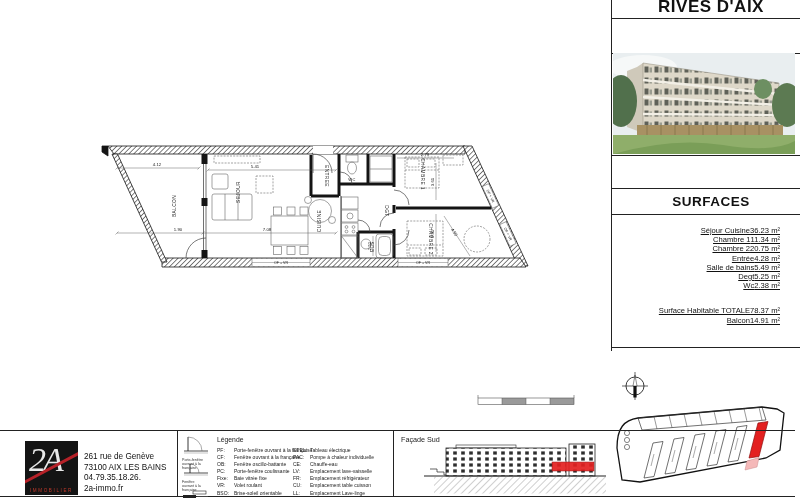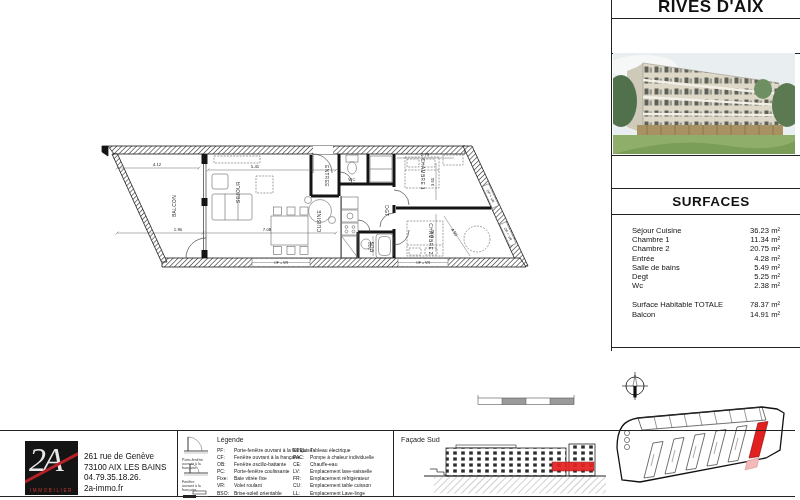--- a/index.html
+++ b/index.html
@@ -12,22 +12,22 @@
   .hline{position:absolute;left:0;width:100%;height:0;border-top:1px solid #222;}
   #addr-block{top:22px;left:0;width:100%;text-align:center;font-size:7.5px;font-weight:bold;line-height:11px;}
   #photo-wrap{top:53px;left:1px;width:182px;height:101px;}
   #unit-grid{top:155px;left:0;width:184px;height:33px;font-weight:bold;}
   #unit-code{left:0;top:0;width:112px;height:33px;border-right:1px solid #222;display:flex;align-items:center;justify-content:center;font-size:19px;}
   .uc-col{top:0;height:33px;width:36px;text-align:center;}
   .uc-head{font-size:7px;padding-top:3px;border-bottom:1px solid #222;height:11px;box-sizing:border-box;}
   .uc-val{font-size:8px;padding-top:5px;}
   #surf-title{top:194px;left:0;width:100%;text-align:center;font-size:13.5px;font-weight:bold;letter-spacing:.5px;}
   #surf-rows{top:226px;left:20px;width:148px;font-size:7.6px;line-height:9.2px;}
-  .srow{display:flex;justify-content:space-between;}
-  .srow.total{margin-top:10px;}
+  .srow{display:flex;justify-content:flex-end;text-decoration:underline;}
+  .srow.total{margin-top:16px;}
   #rep-title{top:354px;left:0;width:100%;text-align:center;font-size:8.6px;letter-spacing:.4px;}
   
   #bstrip-top{left:0;top:430px;width:795px;height:0;border-top:1.5px solid #222;}
   #bstrip-bottom{left:0;top:496px;width:795px;height:0;border-top:1.5px solid #222;}
   .vdiv{position:absolute;top:430px;height:66px;width:0;border-left:1px solid #222;}
   #logo-box{left:25px;top:441px;width:53px;height:54px;background:#141414;overflow:hidden;}
   #logo-2a{position:absolute;left:4px;top:0px;font-family:"Liberation Serif",serif;font-style:italic;font-size:34px;color:#e8e8e8;letter-spacing:-3px;}
   #logo-slash{position:absolute;left:-6px;top:24px;width:70px;height:3px;background:#b62128;transform:rotate(-28deg);}
   #logo-sub{position:absolute;left:0;bottom:2px;width:100%;text-align:center;color:#c0392b;font-size:4.6px;letter-spacing:1.6px;}
   #agency-addr{left:84px;top:452px;font-size:8.2px;line-height:10.5px;}

